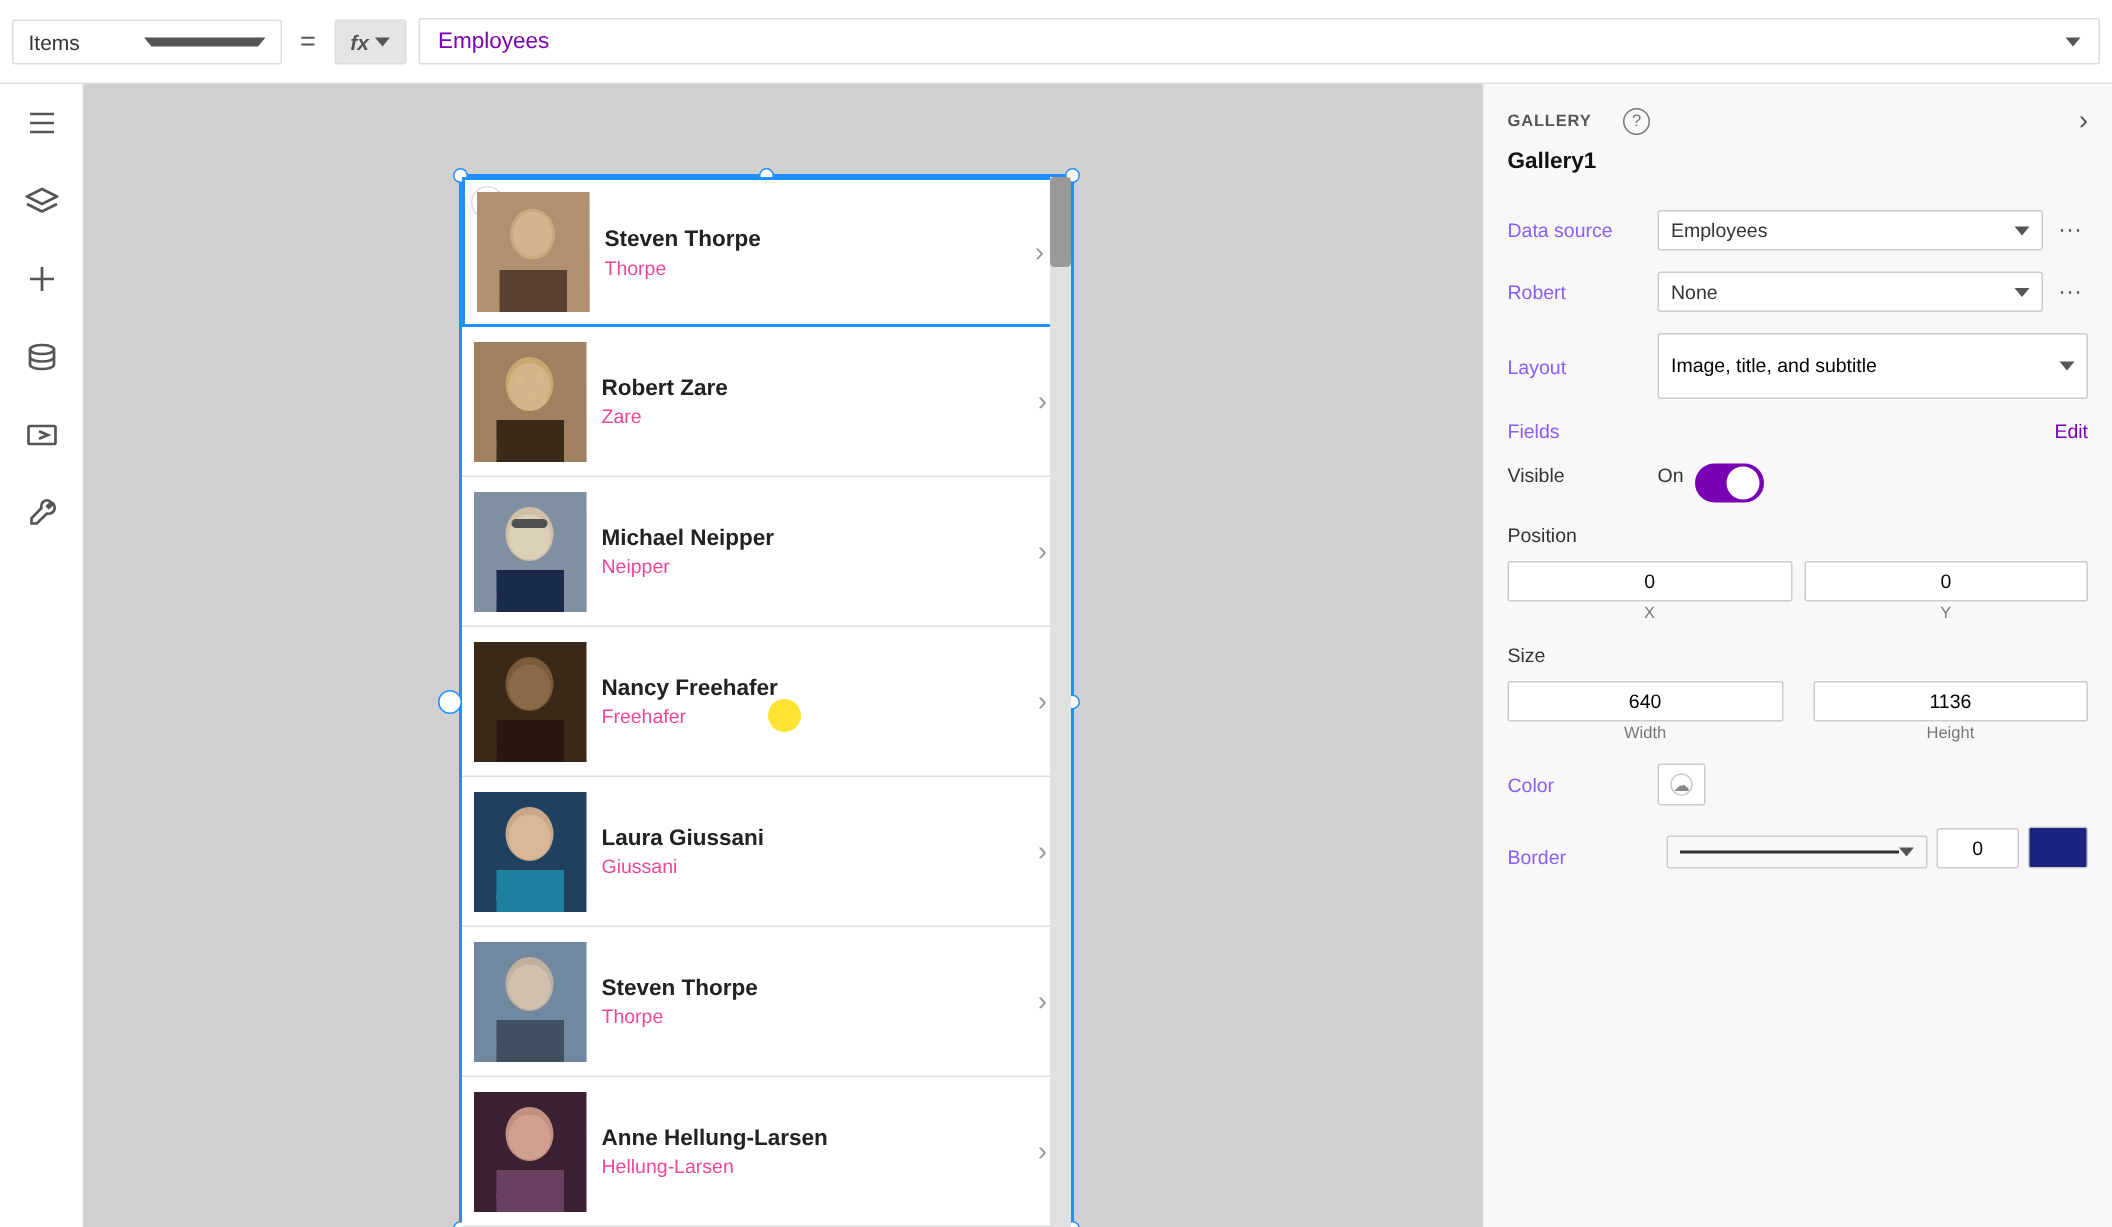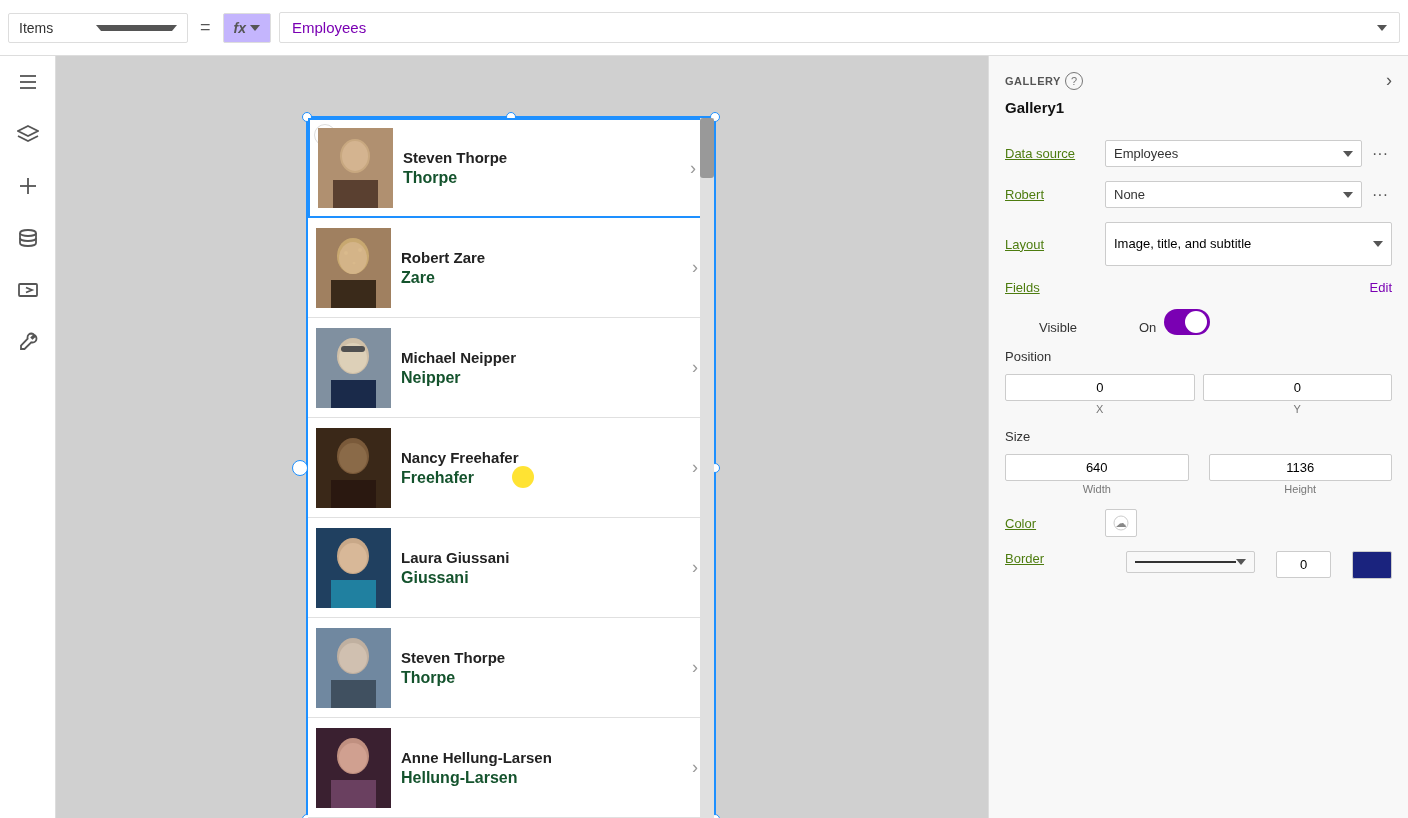--- a/index.html
+++ b/index.html
@@ -20,21 +20,21 @@
       display: flex; align-items: center; gap: 6px;
       border: 1px solid #ddd; border-radius: 2px;
       padding: 6px 10px; background: #fff; cursor: pointer;
       min-width: 180px;
     }
     .items-dropdown span { font-size: 14px; color: #333; flex: 1; }
     .equals-sign { font-size: 18px; color: #555; padding: 0 4px; }
     .fx-btn {
       display: flex; align-items: center; gap: 4px;
       border: 1px solid #ddd; border-radius: 2px;
-      padding: 6px 10px; background: #c4b5fd; cursor: pointer;
+      padding: 6px 10px; background: #e5e5e5; cursor: pointer;
     }
     .fx-btn span { font-size: 14px; color: #555; font-style: italic; font-weight: bold; }
     .formula-bar {
       flex: 1; border: 1px solid #ddd; border-radius: 2px;
       padding: 6px 12px; font-size: 14px; color: #7a00b3;
       background: #fff; display: flex; align-items: center;
       justify-content: space-between;
     }
     .formula-bar .formula-text { color: #7a00b3; font-size: 15px; }
     .chevron-down { display: inline-block; width: 0; height: 0; border-left: 5px solid transparent; border-right: 5px solid transparent; border-top: 6px solid #555; }
@@ -91,21 +91,21 @@
       position: relative;
       background: #fff;
     }
     .gallery-item:first-child {
       border: 2px solid #1e90ff;
     }
     .gallery-item-info {
       flex: 1; padding: 0 10px;
     }
     .gallery-item-name { font-size: 15px; font-weight: 600; color: #222; }
-    .gallery-item-sub { font-size: 16px; color: #14532d; margin-top: 3px; font-weight: bold; }
+    .gallery-item-sub { font-size: 13px; color: #ec4899; margin-top: 3px; }
     .gallery-item-arrow {
       color: #999; font-size: 18px; padding-right: 8px;
     }
     .edit-pencil {
       position: absolute; top: 4px; left: 4px;
       width: 22px; height: 22px; background: #fff;
       border: 1px solid #ddd; border-radius: 50%;
       display: flex; align-items: center; justify-content: center;
       font-size: 11px; cursor: pointer; color: #555;
     }
@@ -142,62 +142,62 @@
       width: 420px; background: #f8f8f8;
       border-left: 1px solid #ddd;
       display: flex; flex-direction: column;
       flex-shrink: 0;
       overflow-y: auto;
     }
     .panel-header {
       display: flex; align-items: center; justify-content: space-between;
       padding: 14px 16px 8px;
     }
-    .panel-header-left { display: flex; align-items: center; gap: 4px; }
+    .panel-header-left { display: flex; align-items: center; gap: 21px; }
     .panel-title { font-size: 11px; font-weight: 600; color: #555; letter-spacing: 0.05em; text-transform: uppercase; }
     .panel-help { width: 18px; height: 18px; border: 1.5px solid #777; border-radius: 50%; display: flex; align-items: center; justify-content: center; font-size: 11px; color: #777; cursor: pointer; }
     .panel-chevron { font-size: 18px; color: #555; cursor: pointer; }
     .panel-gallery-name { padding: 0 16px 12px; font-size: 15px; font-weight: 600; color: #111; }
 
     .panel-tabs {
       display: flex; border-bottom: 2px solid #e0e0e0;
       padding: 0 16px;
     }
     .panel-tab {
       padding: 8px 16px 8px 0; font-size: 14px; color: #555;
       cursor: pointer; border-bottom: 2px solid transparent; margin-bottom: -2px;
     }
     .panel-tab.active { color: #7a00b3; border-bottom: 2px solid #7a00b3; font-weight: 600; }
 
     .panel-body { padding: 12px 16px; }
 
     .prop-row {
       display: flex; align-items: center; margin-bottom: 14px;
     }
-    .prop-label { width: 100px; font-size: 13px; color: #4d7c0f; flex-shrink: 0; text-decoration: underline; }
+    .prop-label { width: 100px; font-size: 13px; color: #8b5cf6; flex-shrink: 0; }
     .prop-value { flex: 1; display: flex; align-items: center; gap: 6px; }
 
     .dropdown-select {
       flex: 1; border: 1px solid #ccc; border-radius: 2px; padding: 5px 8px;
       font-size: 13px; background: #fff; display: flex; align-items: center; justify-content: space-between;
       cursor: pointer;
     }
     .dropdown-select span { color: #333; }
     .more-btn { width: 24px; height: 24px; display: flex; align-items: center; justify-content: center; cursor: pointer; color: #555; font-size: 16px; }
 
     .edit-link { color: #7a00b3; font-size: 13px; cursor: pointer; }
 
     .layout-dropdown {
       flex: 1; border: 1px solid #ccc; border-radius: 2px; padding: 5px 8px;
       font-size: 13px; background: #fff; display: flex; align-items: center; justify-content: space-between;
       cursor: pointer; min-height: 44px;
     }
 
     .toggle-row {
-      display: flex; align-items: flex-end; margin-bottom: 14px; margin-left: 34px;
+      display: flex; align-items: flex-start; margin-bottom: 14px;
     }
     .toggle-label { width: 100px; font-size: 13px; color: #333; }
     .toggle-on-text { font-size: 13px; color: #333; margin-right: 8px; }
     .toggle-switch {
       width: 46px; height: 26px; background: #7a00b3; border-radius: 13px;
       display: flex; align-items: center; justify-content: flex-end; padding: 2px 3px;
       cursor: pointer;
     }
     .toggle-knob { width: 22px; height: 22px; background: #fff; border-radius: 50%; }
 
@@ -216,21 +216,21 @@
     .section-label { font-size: 13px; color: #333; margin-bottom: 6px; }
 
     .color-row {
       display: flex; align-items: center; margin-bottom: 14px;
     }
     .color-swatch {
       width: 32px; height: 28px; border: 1px solid #ccc;
       border-radius: 2px; background: #fff; cursor: pointer;
       display: flex; align-items: center; justify-content: center;
     }
-    .border-row { display: flex; align-items: flex-start; gap: 21px; }
+    .border-row { display: flex; align-items: flex-end; gap: 6px; }
     .border-line-select {
       flex: 1; border: 1px solid #ccc; border-radius: 2px; padding: 5px 8px;
       font-size: 13px; display: flex; align-items: center; justify-content: space-between; cursor: pointer;
     }
     .border-zero-input {
       width: 55px; border: 1px solid #ccc; border-radius: 2px; padding: 5px 8px; font-size: 13px; text-align: center;
     }
     .border-color-swatch {
       width: 40px; height: 28px; border: 1px solid #ccc; border-radius: 2px; background: #1a237e; cursor: pointer;
     }

